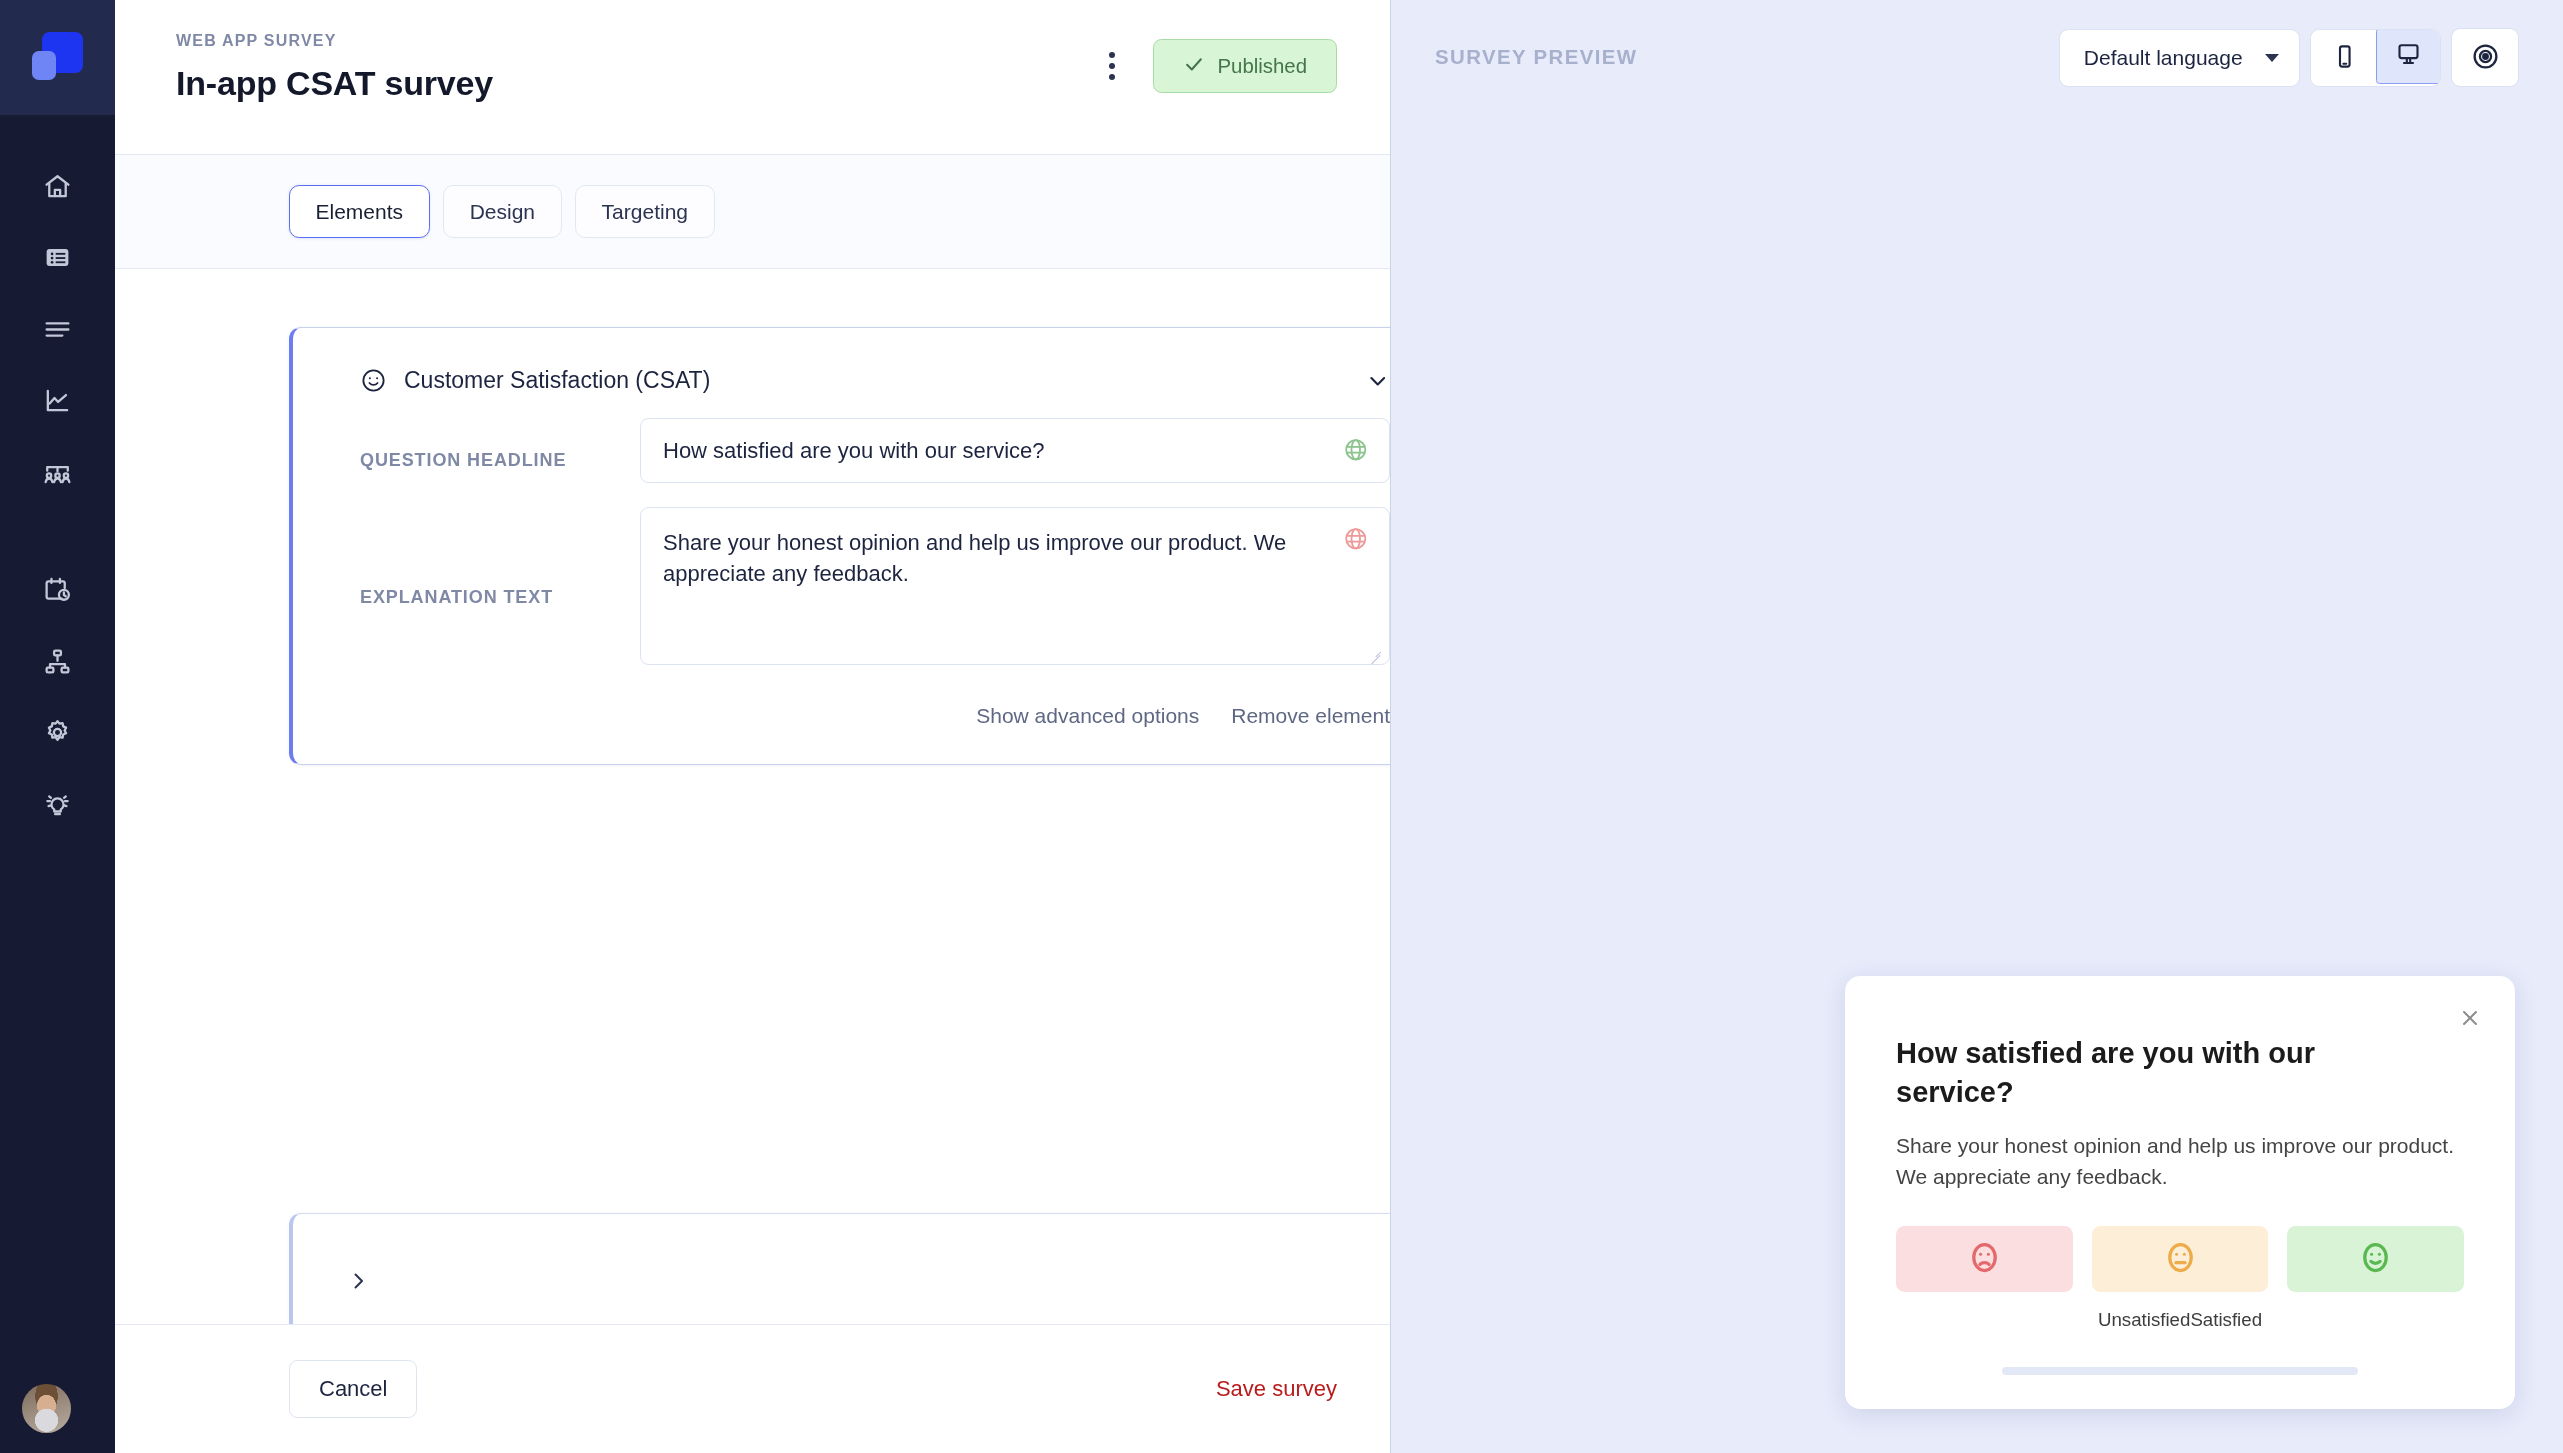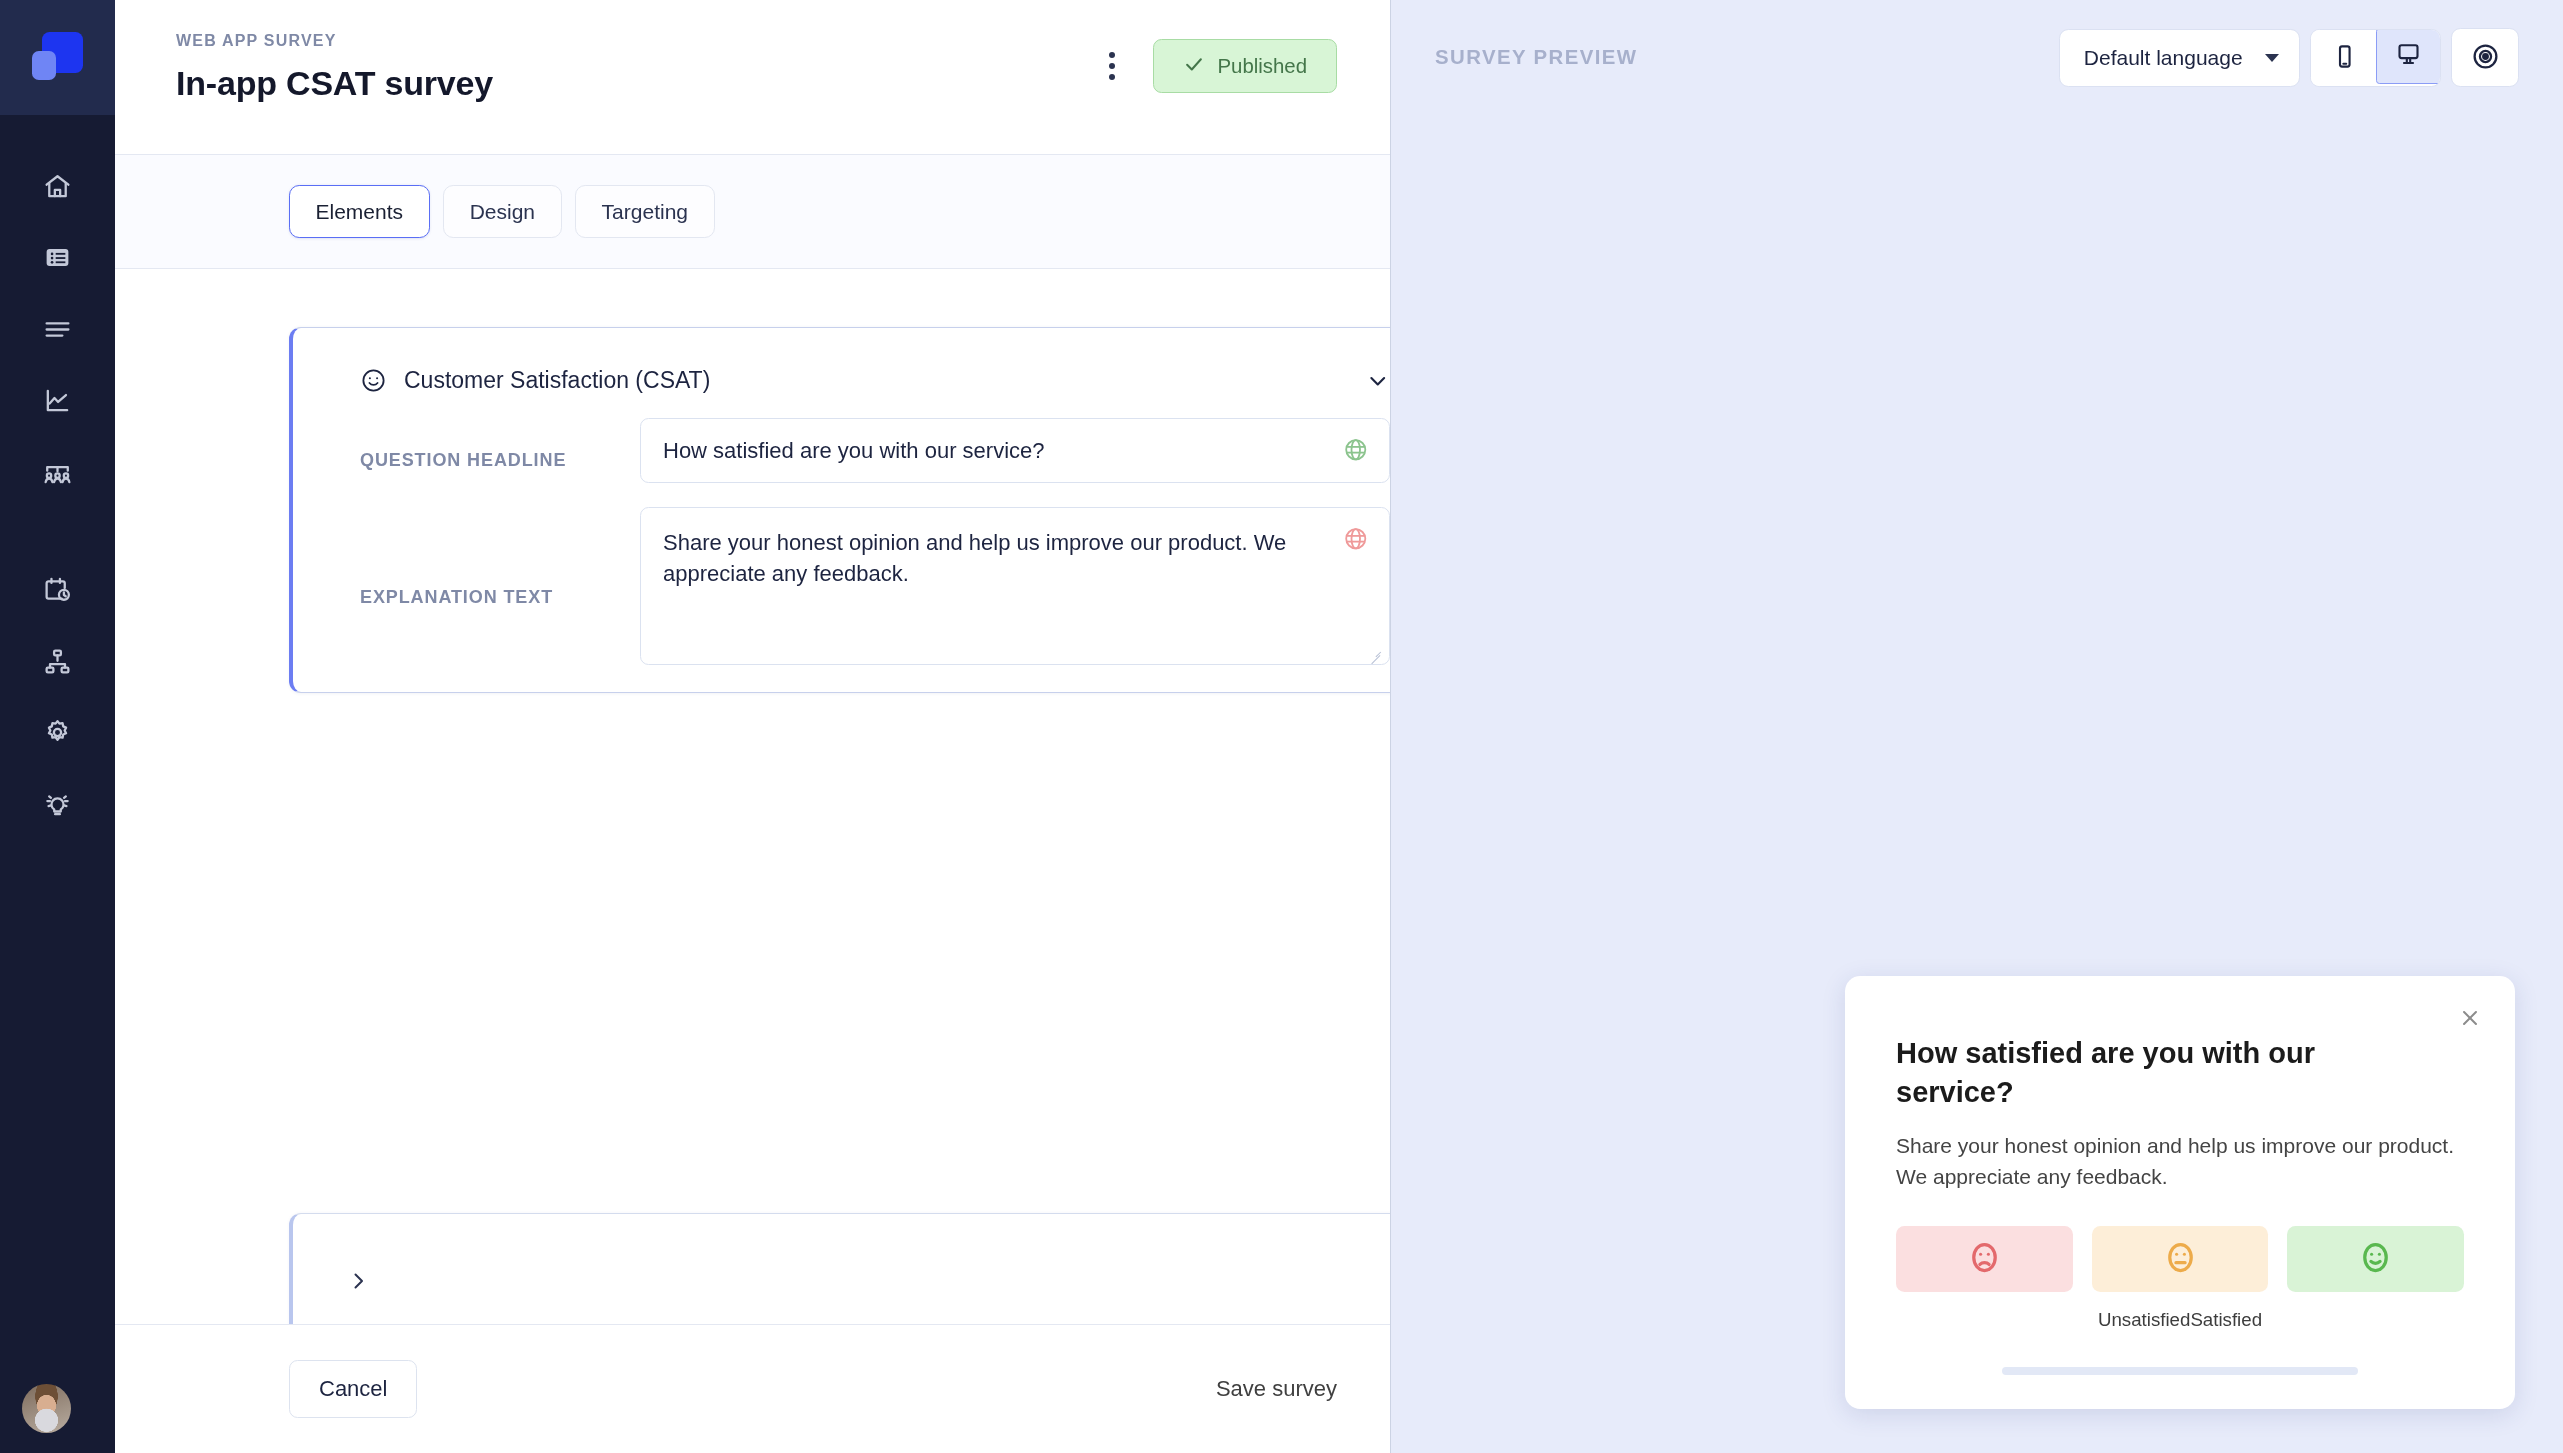--- a/index.html
+++ b/index.html
@@ -189,21 +189,21 @@
     display: flex; align-items: center; padding: 0 53px 0 174px;
     position: relative; z-index: 5;
   }
   .btn-cancel {
     font-size: 22px; color: #1d2440; background: #fff;
     border: 1.7px solid #dde3ef; border-radius: 8.5px;
     padding: 15.3px 29px; cursor: pointer; font-family: "Liberation Sans", sans-serif;
   }
   .footer-right { margin-left: auto; display: flex; align-items: center; gap: 34px; }
   .btn-link {
-    font-size: 22px; color: #404040; background: none; border: 0; cursor: pointer;
+    font-size: 22px; color: #b91c1c; background: none; border: 0; cursor: pointer;
     font-family: "Liberation Sans", sans-serif;
   }
   .btn-primary {
     font-size: 22px; color: #fff; background: #1d35f0; border: 0;
     border-radius: 8.5px; padding: 18px 34px; cursor: pointer;
     font-family: "Liberation Sans", sans-serif;
     box-shadow: 0 0.8px 2.5px rgba(20,40,180,.25);
   }
 
   
@@ -430,20 +430,24 @@
                   <circle cx="12" cy="12" r="9"></circle>
                   <ellipse cx="12" cy="12" rx="4" ry="9"></ellipse>
                   <path d="M3.3 9.3h17.4"></path>
                   <path d="M3.3 14.7h17.4"></path>
                 </svg></span>
             <span class="ta-grip"></span>
           </div>
         </div>
 
 
+        <div class="csat-actions">
+          <span>Show advanced options</span>
+          <span>Remove element</span>
+        </div>
       </div>
 
       <div class="card-logic">
         <span class="chev-right"><svg viewBox="0 0 24 24" fill="none" stroke="#2b3350" stroke-width="2" stroke-linecap="round" stroke-linejoin="round">
               <path d="M9.5 5.5 16 12l-6.5 6.5"></path>
             </svg></span>
       </div>
 
     </div>
 

